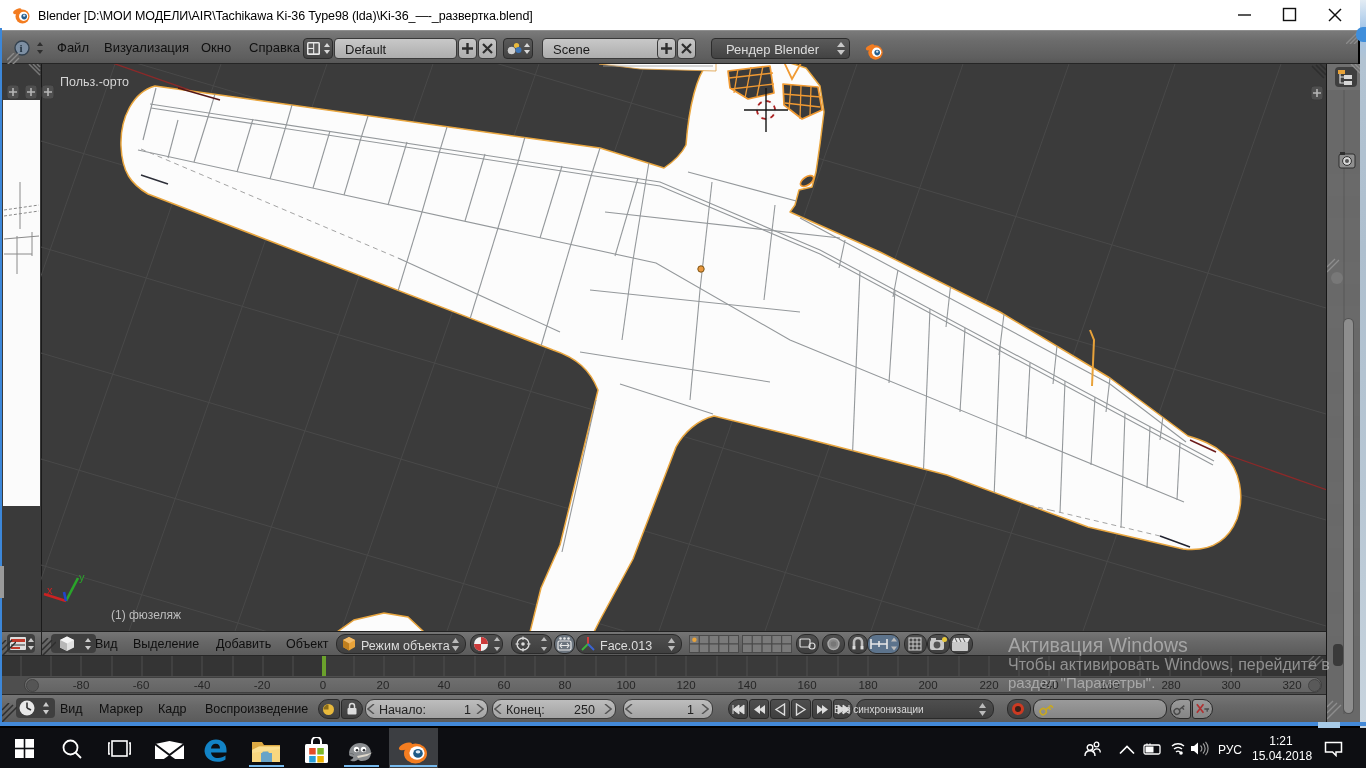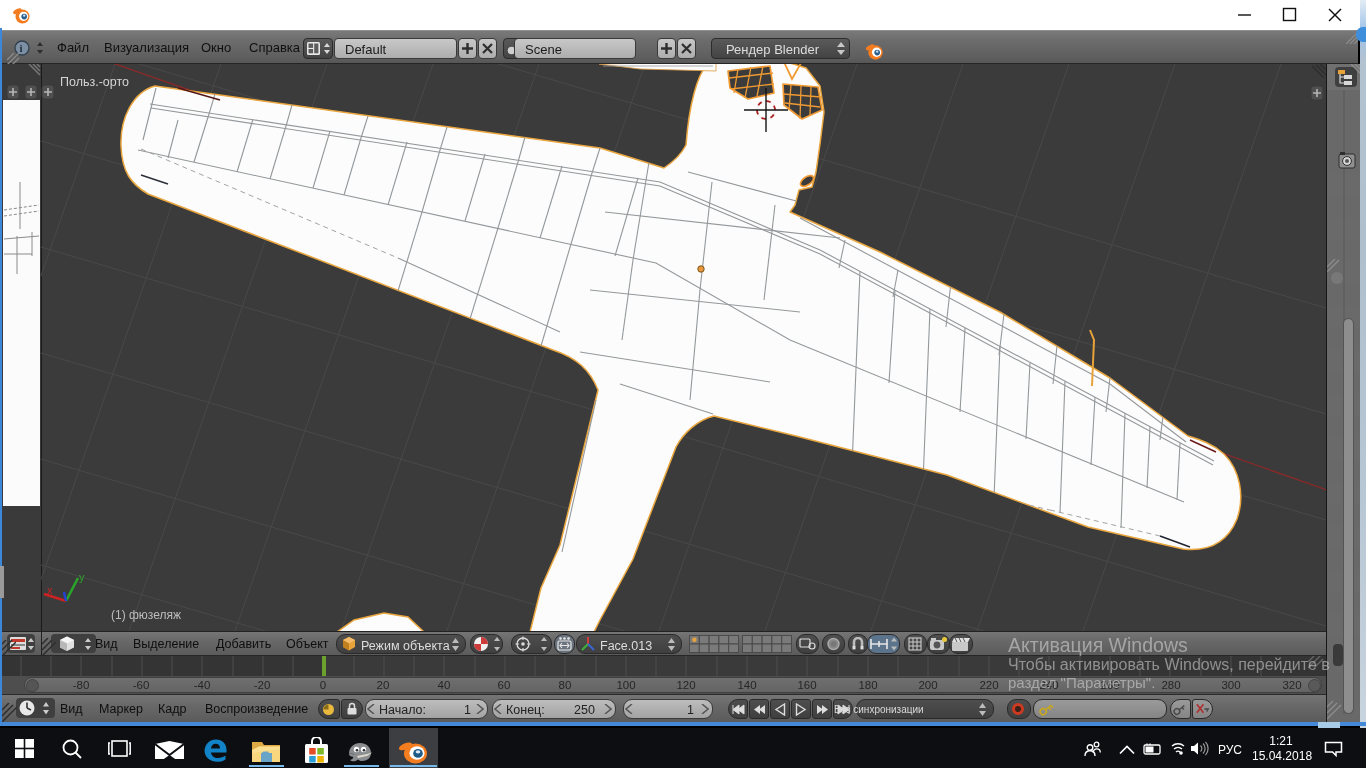--- a/index.html
+++ b/index.html
@@ -47,20 +47,21 @@
 <body>
 
 <div id="titlebar">
   <svg class="abs" style="left:12px;top:5px" width="20" height="20" viewBox="0 0 20 20">
     <circle cx="10.5" cy="11.5" r="7" fill="#f37c20"></circle>
     <circle cx="11.6" cy="11.3" r="4.6" fill="#fff"></circle>
     <circle cx="12.2" cy="11.6" r="2.8" fill="#265d8c"></circle>
     <circle cx="12.2" cy="10.6" r="1.2" fill="#cfe3f2"></circle>
     <ellipse cx="5.4" cy="6.2" rx="4.6" ry="2.2" fill="#f37c20" transform="rotate(-26 5.4 6.2)"></ellipse>
   </svg>
+  <div id="title-text">Blender [D:\МОИ МОДЕЛИ\AIR\Tachikawa Ki-36 Type98 (lda)\Ki-36_—-_развертка.blend]</div>
   <svg class="abs" style="left:1230px;top:0px" width="130" height="30" viewBox="0 0 130 30">
     <line x1="8" y1="15" x2="21" y2="15" stroke="#111" stroke-width="1.4"></line>
     <rect x="53.5" y="8.5" width="12" height="12" fill="none" stroke="#111" stroke-width="1.4"></rect>
     <line x1="99" y1="9" x2="111" y2="21" stroke="#111" stroke-width="1.4"></line>
     <line x1="111" y1="9" x2="99" y2="21" stroke="#111" stroke-width="1.4"></line>
   </svg>
 </div>
 
 <div id="infobar">
 
@@ -95,21 +96,21 @@
     </svg>
 
   <div class="selfield darkbtn" style="left:501px;width:30px"></div>
   <svg class="abs" style="left:504px;top:10px" width="26" height="15" viewBox="0 0 26 15">
     <circle cx="5.5" cy="9.5" r="3.8" fill="#cfcfcf"></circle>
     <circle cx="10.5" cy="4.5" r="2.6" fill="#e8b93c"></circle>
     <circle cx="12.5" cy="9" r="3" fill="#3e76b8"></circle>
     <path d="M21,2 L24,6 L18,6 Z" fill="#d8d8d8"></path>
     <path d="M21,13 L24,9 L18,9 Z" fill="#d8d8d8"></path>
   </svg>
-  <div class="selfield lightfield" style="left:512px;width:122px;padding:3px 0 8px 10px">Scene</div>
+  <div class="selfield lightfield" style="left:540px;width:122px;padding:3px 0 8px 10px">Scene</div>
   <div class="selfield lightfield" style="left:655px;width:19px"></div>
   <svg class="abs" style="left:655px;top:7px" width="19" height="21" viewBox="0 0 19 21">
       <path d="M9.5,5 L9.5,16 M4,10.5 L15,10.5" stroke="#2e2e2e" stroke-width="2.4"></path>
     </svg>
   <div class="selfield lightfield" style="left:675px;width:19px"></div>
   <svg class="abs" style="left:675px;top:7px" width="19" height="21" viewBox="0 0 19 21">
       <path d="M5,6 L14,15 M14,6 L5,15" stroke="#2e2e2e" stroke-width="2.2"></path>
     </svg>
 
   <div class="selfield darkbtn" style="left:709px;width:139px;padding:3px 0 0 14px">Рендер Blender</div>

